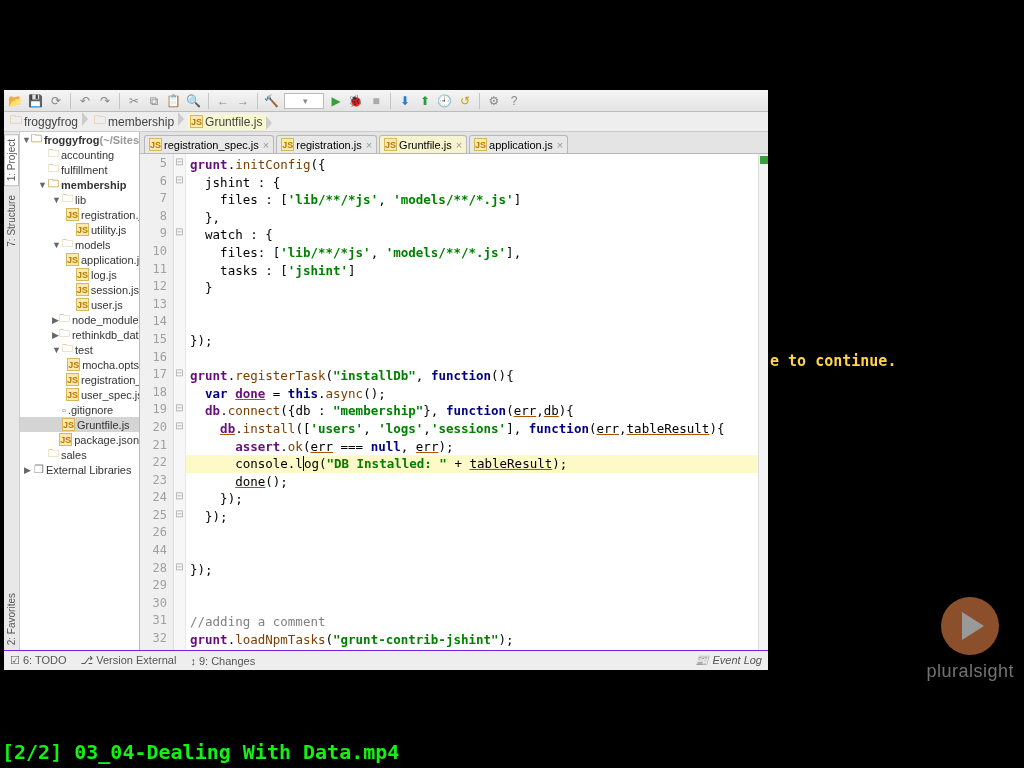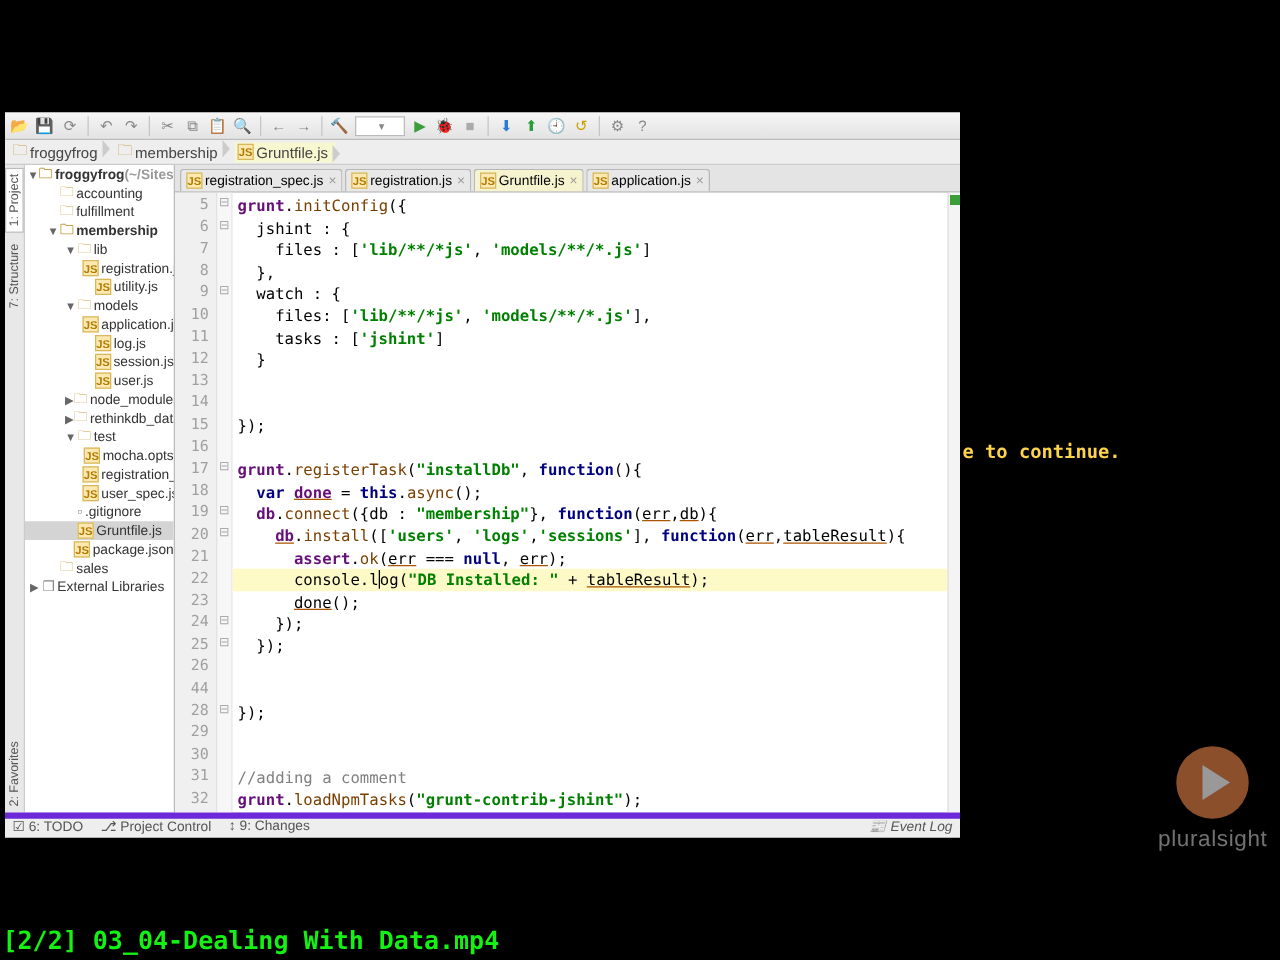--- a/index.html
+++ b/index.html
@@ -170,22 +170,22 @@
 .cmt { color: #808080; }
 .right-strip {
   width: 10px; background: #f4f4f4;
   border-left: 1px solid #ddd;
   position: relative;
 }
 .right-strip .ok { position: absolute; top: 2px; left: 1px; width: 8px; height: 8px; background: #3a9e3a; }
 .bottom-bar {
   height: 20px;
   background: #eee;
-  border-top: 5px solid #6d28d9;
-  display: flex; 
+  border-top: 1px solid #6d28d9;
+  display: flex; align-items: center;
   padding: 0 6px; gap: 14px;
   font-size: 11px; color: #555;
 }
 .bottom-bar .right { margin-left: auto; font-style: italic; }
 .terminal-text {
   position: absolute;
   left: 770px; top: 352px;
   color: #ffd34a;
   font-family: Menlo, monospace;
   font-size: 15px; font-weight: bold;
@@ -477,21 +477,21 @@
         <div class="code" id="code"><div class="hl-line" style="top: 301.2px;"></div><div class="cl"><span class="id">grunt</span>.<span class="fn">initConfig</span>({</div><div class="cl">  jshint : {</div><div class="cl">    files : [<span class="str">'lib/**/*js'</span>, <span class="str">'models/**/*.js'</span>]</div><div class="cl">  },</div><div class="cl">  watch : {</div><div class="cl">    files: [<span class="str">'lib/**/*js'</span>, <span class="str">'models/**/*.js'</span>],</div><div class="cl">    tasks : [<span class="str">'jshint'</span>]</div><div class="cl">  }</div><div class="cl">&nbsp;</div><div class="cl">&nbsp;</div><div class="cl">});</div><div class="cl">&nbsp;</div><div class="cl"><span class="id">grunt</span>.<span class="fn">registerTask</span>(<span class="str">"installDb"</span>, <span class="kw">function</span>(){</div><div class="cl">  <span class="kw">var</span> <span class="id und">done</span> = <span class="kw">this</span>.<span class="fn">async</span>();</div><div class="cl">  <span class="id">db</span>.<span class="fn">connect</span>({db : <span class="str">"membership"</span>}, <span class="kw">function</span>(<span class="und">err</span>,<span class="und">db</span>){</div><div class="cl">    <span class="id und">db</span>.<span class="fn">install</span>([<span class="str">'users'</span>, <span class="str">'logs'</span>,<span class="str">'sessions'</span>], <span class="kw">function</span>(<span class="und">err</span>,<span class="und">tableResult</span>){</div><div class="cl">      <span class="id">assert</span>.<span class="fn">ok</span>(<span class="und">err</span> === <span class="kw">null</span>, <span class="und">err</span>);</div><div class="cl">      console.l<span style="border-left:1px solid #000"></span>og(<span class="str">"DB Installed: "</span> + <span class="und">tableResult</span>);</div><div class="cl">      <span class="und">done</span>();</div><div class="cl">    });</div><div class="cl">  });</div><div class="cl">&nbsp;</div><div class="cl">&nbsp;</div><div class="cl">});</div><div class="cl">&nbsp;</div><div class="cl">&nbsp;</div><div class="cl"><span class="cmt">//adding a comment</span></div><div class="cl"><span class="id">grunt</span>.<span class="fn">loadNpmTasks</span>(<span class="str">"grunt-contrib-jshint"</span>);</div></div>
         <div class="right-strip">
             <div class="ok"></div>
           </div>
       </div>
     </div>
   </div>
 
   <div class="bottom-bar">
     <span>☑ <span>6: TODO</span></span>
-    <span>⎇ <span>Project Control</span></span>
+    <span>⎇ <span>Version External</span></span>
     <span>↕ <span>9: Changes</span></span>
     <span class="right">📰 <span>Event Log</span></span>
   </div>
 </div>
 
 <div class="terminal-text">e to continue.</div>
 
 <div class="pluralsight">
   <div class="play"></div>
   <div style="font-size:18px;letter-spacing:0.5px">pluralsight</div>

